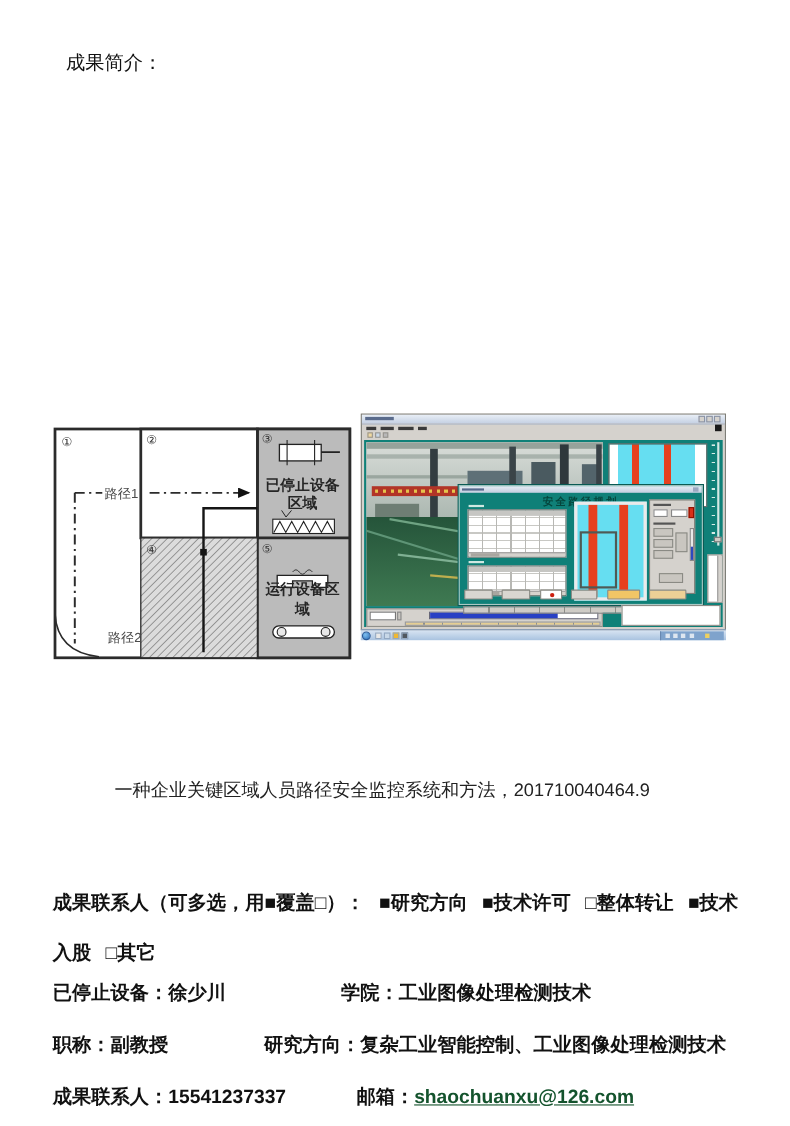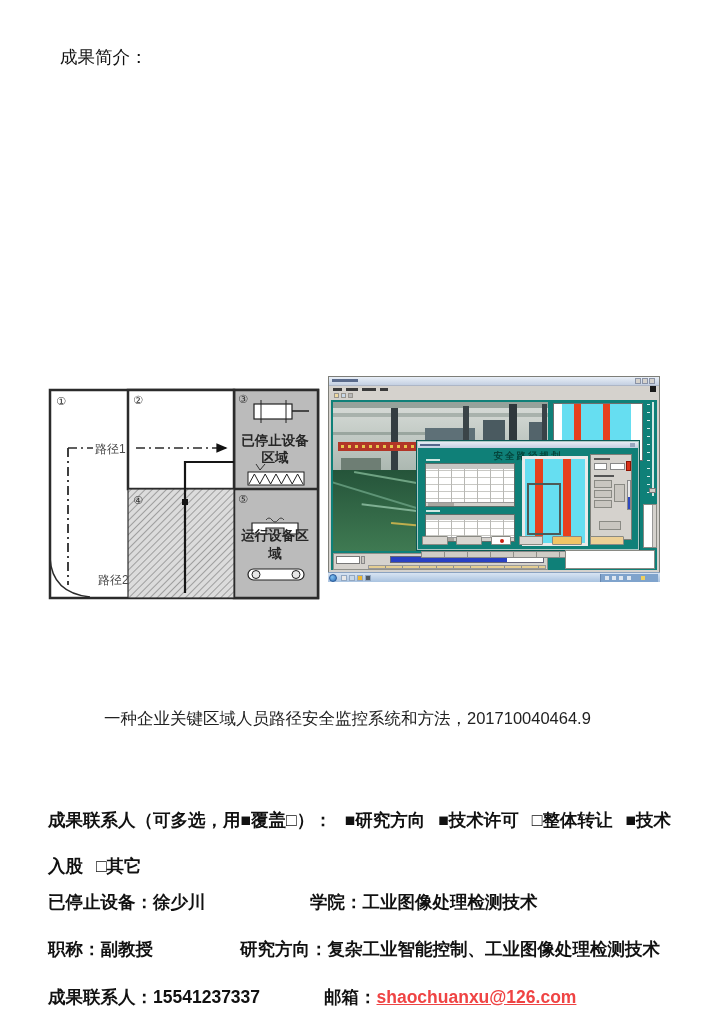--- a/index.html
+++ b/index.html
@@ -19,21 +19,21 @@
   .trade{position:absolute;left:48px;top:797px;width:630px;font-size:17.5px;font-weight:bold;
          line-height:46px;word-break:break-all;color:#111;}
   .opt{margin-left:13px;}
   .crow{position:absolute;left:48px;width:665px;font-size:17.5px;font-weight:bold;color:#111;}
   .c1{top:890px;}.c2{top:937px;}.c3{top:985px;}
   .cell{position:absolute;white-space:nowrap;}
   .cl0{left:0;}
   .c1 .clr{left:262px;}
   .c2 .clr{left:192px;}
   .c3 .clr{left:276px;}
-  .email{color:#ef4444;text-decoration:underline;cursor:pointer;}
+  .email{color:#14532d;text-decoration:underline;cursor:pointer;}
 
   
   .diagram{position:absolute;left:48px;top:388px;width:272px;height:212px;}
   .diagram svg{display:block;}
   .dg-label{font-size:12px;fill:#4a4a4a;}
   .dg-area-label{font-size:13.5px;font-weight:600;fill:#262626;}
   .dg-num{font-size:11px;fill:#333;}
 
   
   .shot{position:absolute;left:328px;top:376px;width:332px;height:206px;}

